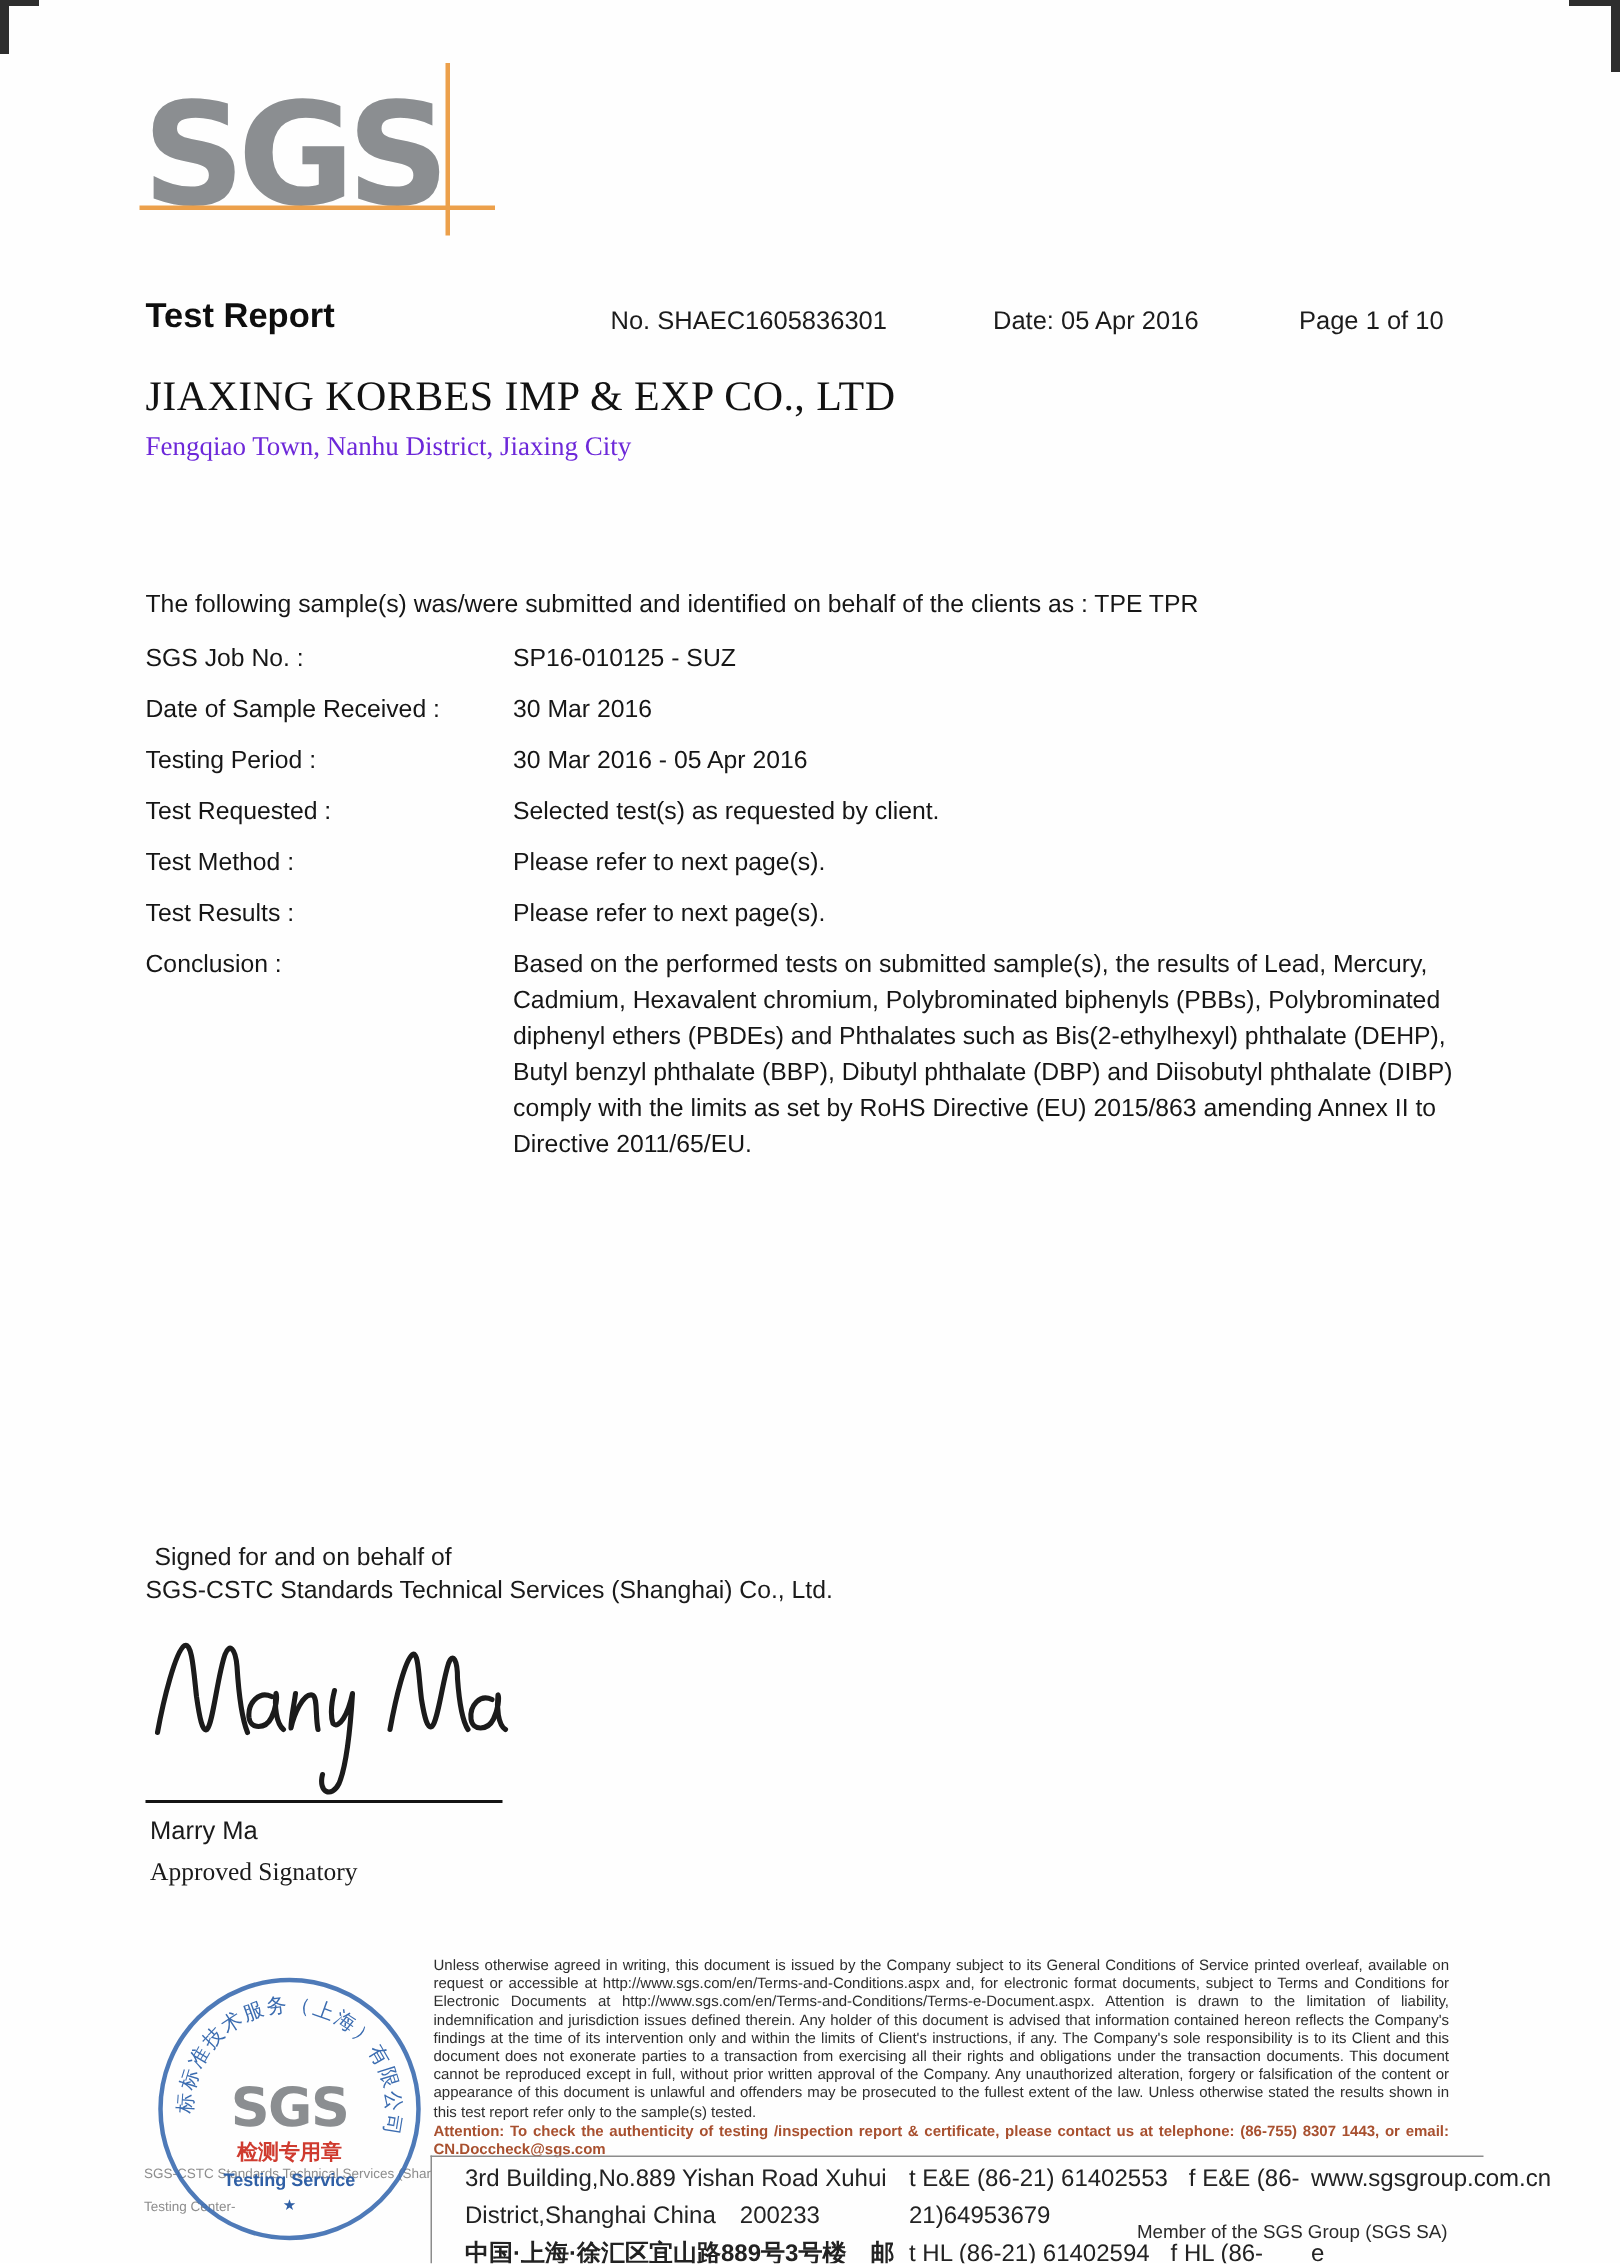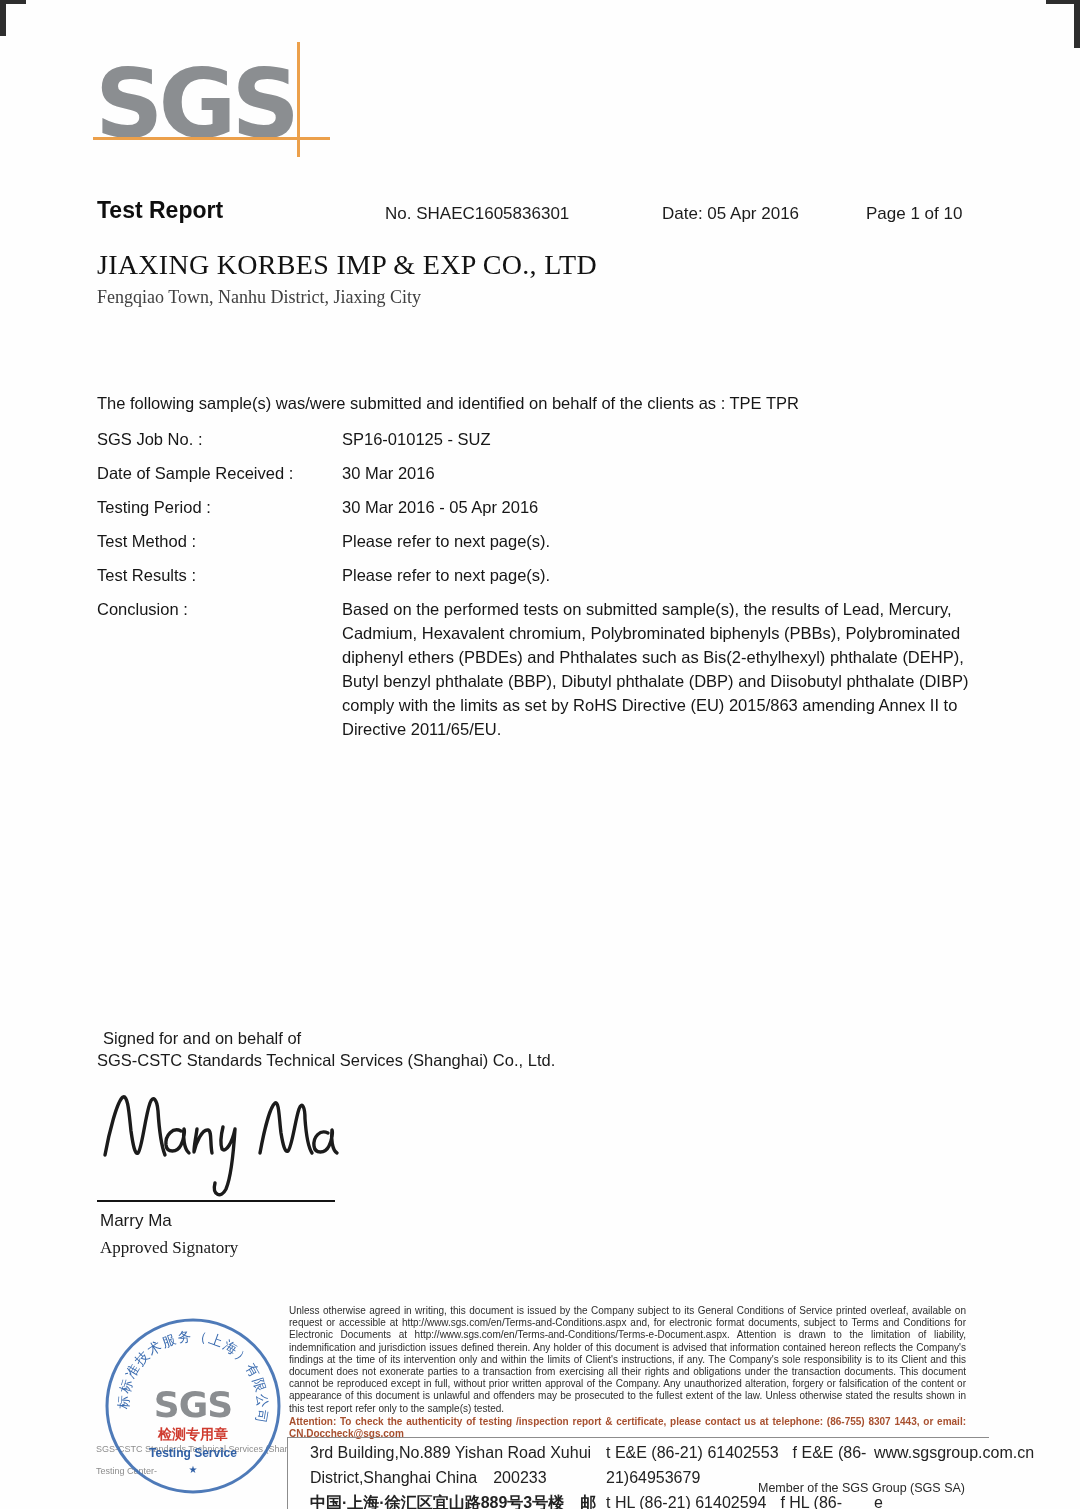--- a/index.html
+++ b/index.html
@@ -25,27 +25,27 @@
     font-family:"DejaVu Sans",sans-serif;
     font-weight:bold;font-size:95px;line-height:0.82;
     letter-spacing:-5px;color:#8b8e91;
   }
   .logo-vline{position:absolute;left:202px;top:0;width:3px;height:115px;background:#eca04b;}
   .logo-hline{position:absolute;left:-2px;top:95px;width:237px;height:3px;background:#eca04b;}
 
   
   .report-title{position:absolute;left:97px;top:197px;font-size:23px;font-weight:bold;color:#0e0e0e;}
   .hdr-item{position:absolute;top:204px;font-size:17px;color:#1c1c1c;}
-  .report-no{left:385px;}
+  .report-no{left:407px;}
   .report-date{left:662px;}
   .report-page{left:866px;}
 
   
   .client-name{position:absolute;left:97px;top:249px;font-family:"Liberation Serif",serif;font-size:28px;letter-spacing:.3px;color:#121212;}
-  .client-address{position:absolute;left:97px;top:287px;font-family:"Liberation Serif",serif;font-size:18px;color:#404040;}
+  .client-address{position:absolute;left:97px;top:287px;font-family:"Liberation Serif",serif;font-size:18px;color:#6d28d9;}
 
   
   .intro{position:absolute;left:97px;top:394px;font-size:16.5px;color:#161616;}
   .fields{position:absolute;left:97px;top:427px;width:882px;}
   .field-row{display:flex;margin-bottom:10px;font-size:16.5px;line-height:24px;color:#161616;}
   .field-label{width:245px;flex-shrink:0;}
   .field-value{flex:1;max-width:628px;}
 
   
   .signed-for{position:absolute;left:103px;top:1029px;font-size:16.5px;}
@@ -112,20 +112,24 @@
       <div class="field-label">SGS Job No. :</div>
       <div class="field-value">SP16-010125 - SUZ</div>
     </div>
     <div class="field-row">
       <div class="field-label">Date of Sample Received :</div>
       <div class="field-value">30 Mar 2016</div>
     </div>
     <div class="field-row">
       <div class="field-label">Testing Period :</div>
       <div class="field-value">30 Mar 2016 - 05 Apr 2016</div>
+    </div>
+    <div class="field-row">
+      <div class="field-label">Test Requested :</div>
+      <div class="field-value">Selected test(s) as requested by client.</div>
     </div>
     <div class="field-row">
       <div class="field-label">Test Method :</div>
       <div class="field-value">Please refer to next page(s).</div>
     </div>
     <div class="field-row">
       <div class="field-label">Test Results :</div>
       <div class="field-value">Please refer to next page(s).</div>
     </div>
     <div class="field-row">

